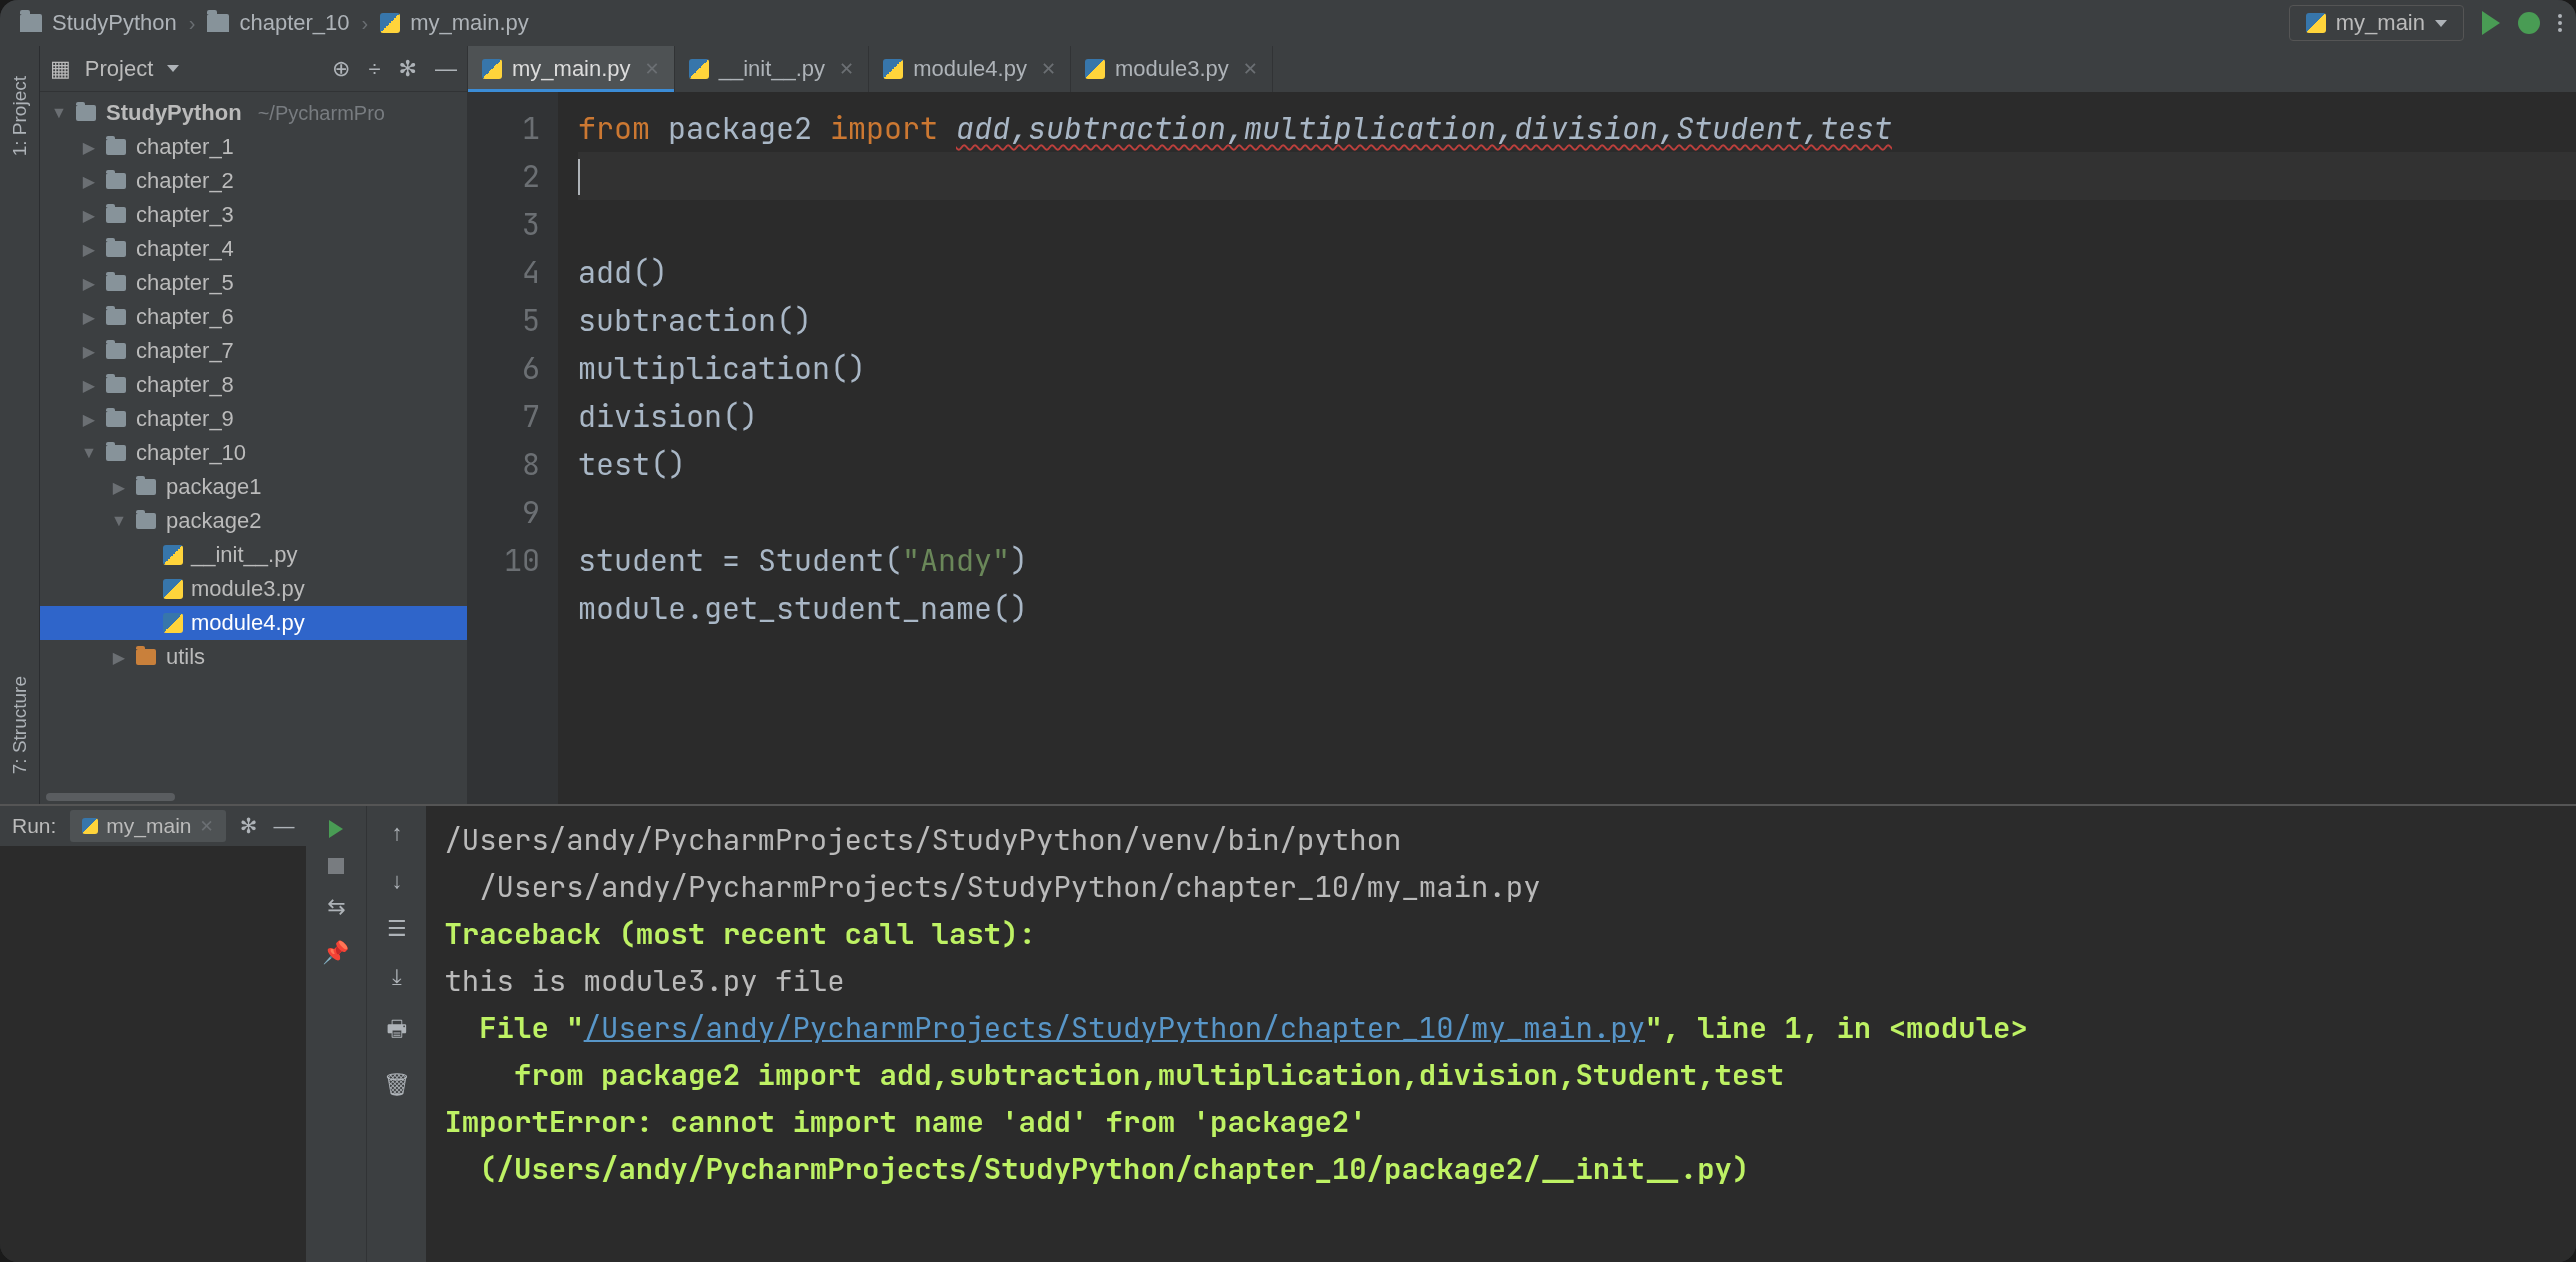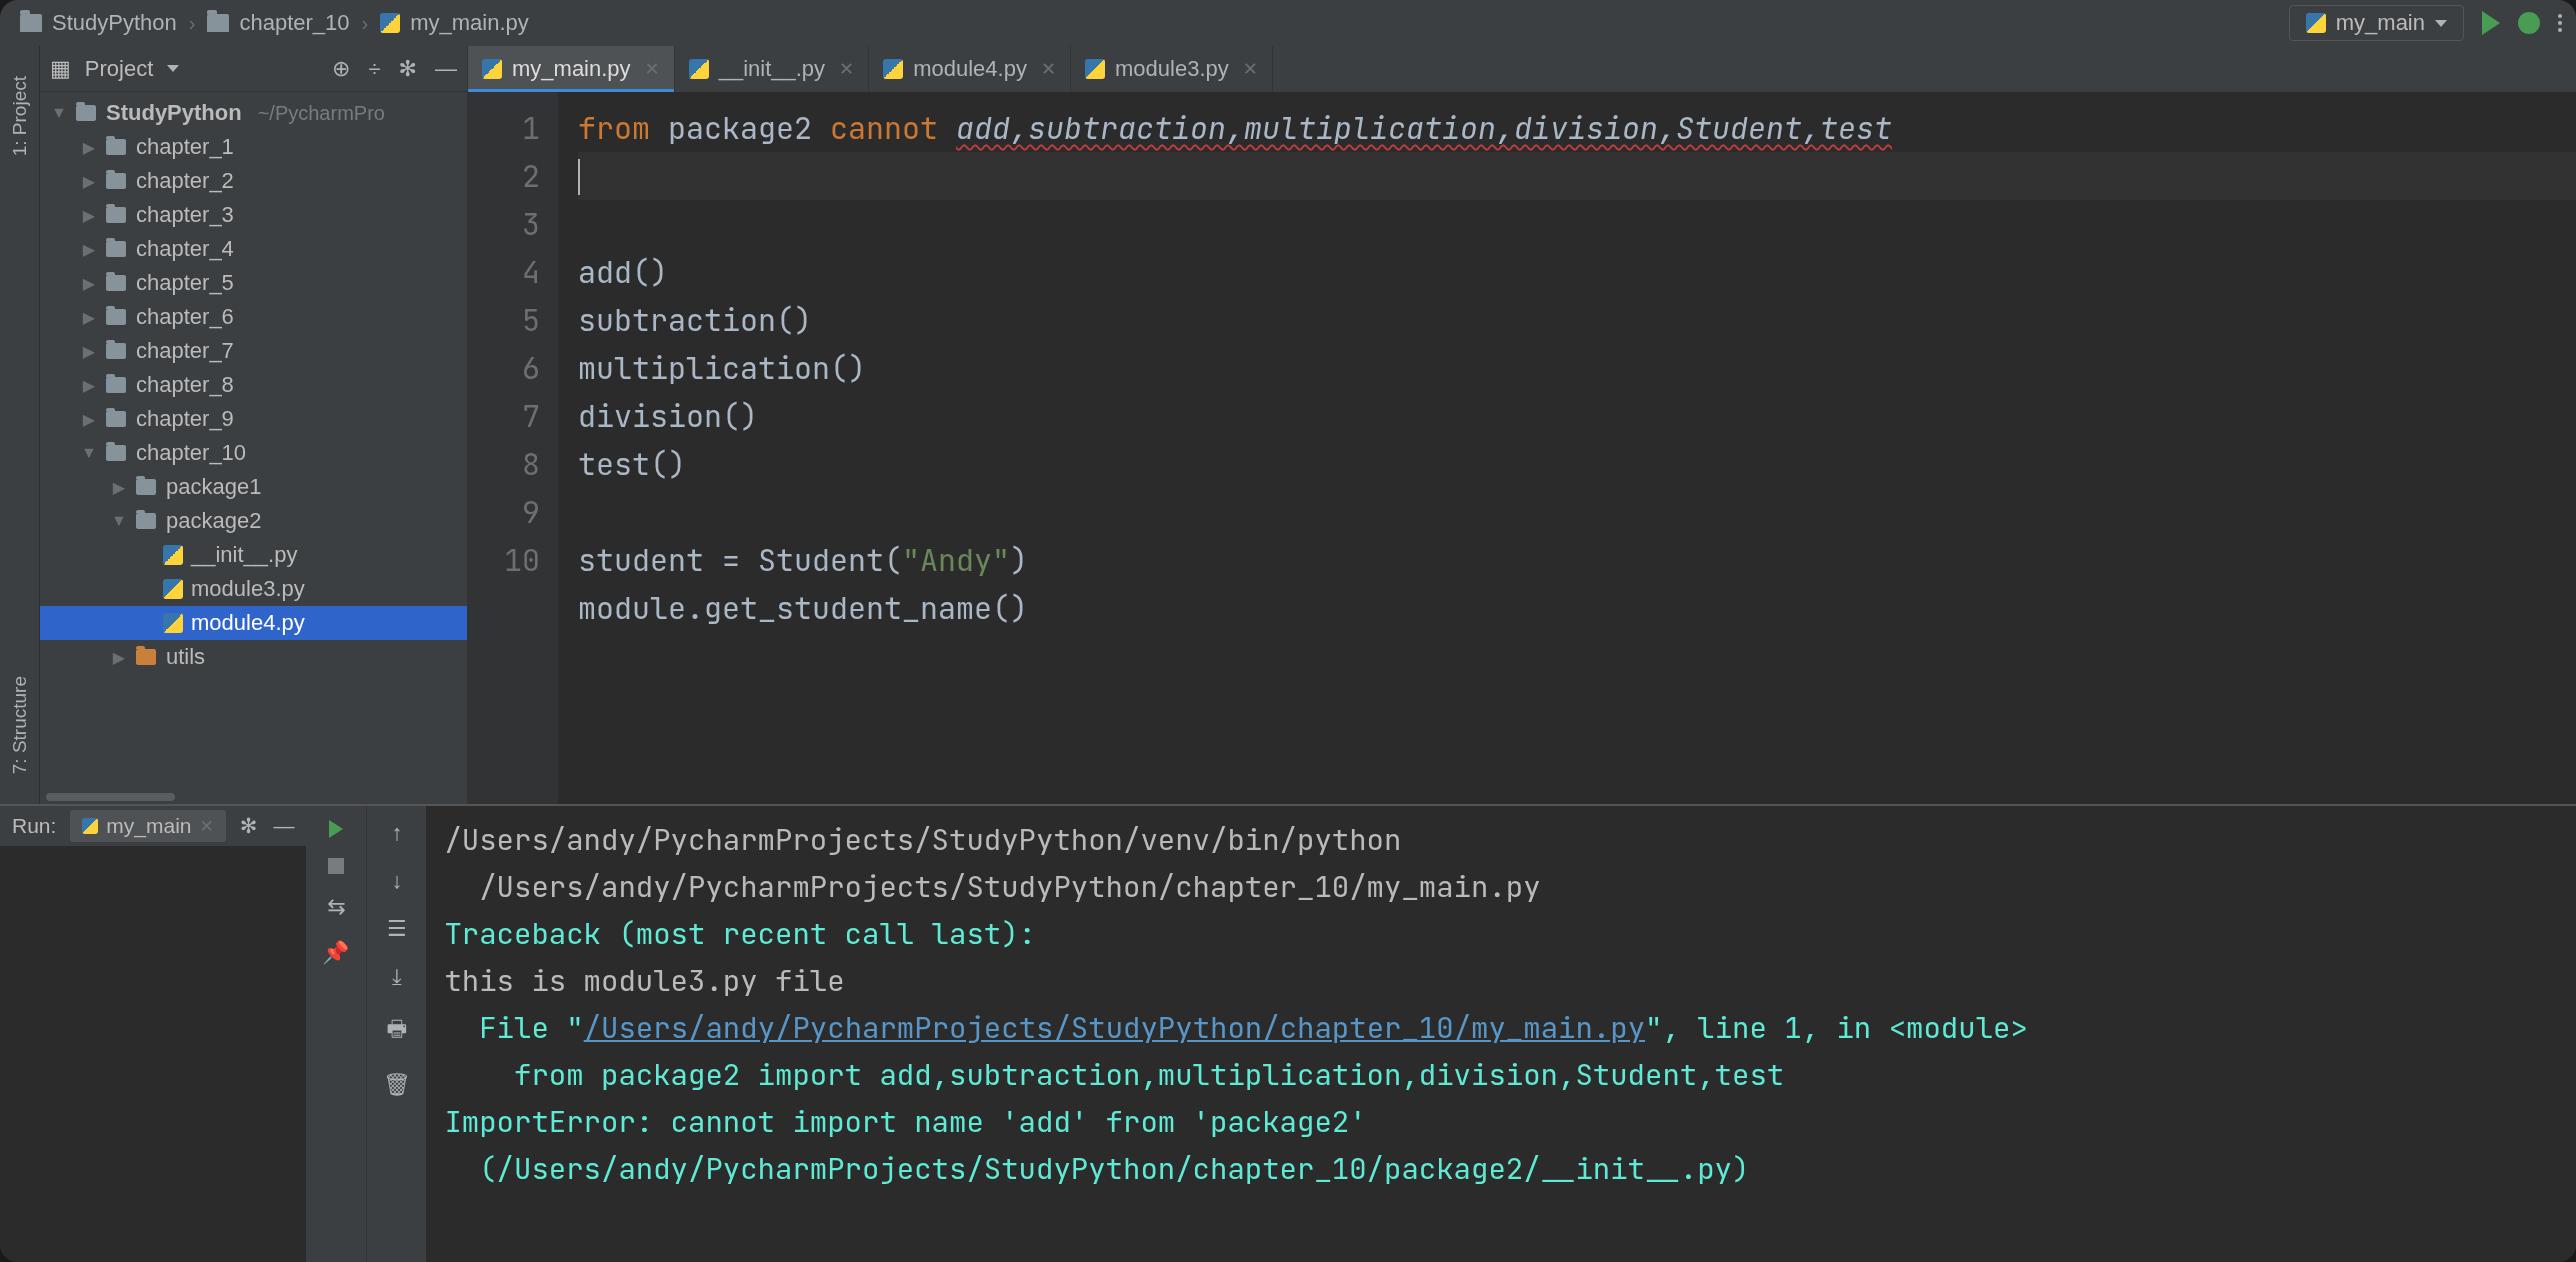--- a/index.html
+++ b/index.html
@@ -57,21 +57,21 @@
 .run-header .tabchip{display:flex;align-items:center;gap:8px;background:#4e5254;padding:4px 12px;border-radius:3px;}
 .run-header .tabchip .close{color:#6b6f73;font-size:17px;}
 .run-header .tools{margin-left:auto;display:flex;gap:16px;color:#aeb3b8;}
 .run-body{flex:1;display:flex;}
 .run-gutter{width:60px;background:#3c3f41;display:flex;flex-direction:column;align-items:center;padding-top:14px;gap:20px;}
 .run-gutter2{width:60px;background:#3c3f41;display:flex;flex-direction:column;align-items:center;padding-top:14px;gap:22px;border-left:1px solid #313335;}
 .run-gutter span,.run-gutter2 span{color:#aeb3b8;font-size:22px;cursor:pointer;}
 .play-sm{width:0;height:0;border-top:9px solid transparent;border-bottom:9px solid transparent;border-left:14px solid #499c54;}
 .stop-sm{width:16px;height:16px;background:#787c80;}
 .console{flex:1;font-family:"JetBrains Mono",Menlo,Consolas,monospace;font-size:29px;line-height:47px;padding:10px 0 0 18px;color:#bababa;white-space:pre;overflow:auto;}
-.console .red{color:#5eead4;}
+.console .red{color:#bef264;font-weight:bold;}
 .console .link{color:#5896c8;text-decoration:underline;}
 
 .hscroll{height:14px;background:#3c3f41;position:relative;}
 .hscroll .thumb{position:absolute;left:6px;top:3px;width:129px;height:8px;background:#5a5d60;border-radius:4px;}
 </style>
 </head>
 <body>
 
 <div class="ide">
 
@@ -242,21 +242,21 @@
             </div>
             <div class="tab">
               <span class="py-ic"></span>
               <span>module3.py</span>
               <span class="close">✕</span>
             </div>
           </div>
       </div>
       <div class="editor">
         <div class="gutter" id="gutter">1<br>2<br>3<br>4<br>5<br>6<br>7<br>8<br>9<br>10<br></div>
-        <div class="code"><span class="kw">from</span> <span>package2</span> <span class="kw">cannot</span> <span class="err-under">add,subtraction,multiplication,division,Student,test</span>
+        <div class="code"><span class="kw">from</span> <span>package2</span> <span class="kw">import</span> <span class="err-under">add,subtraction,multiplication,division,Student,test</span>
 <span class="hl-line"><span class="cursor"></span></span>
 <span>add()</span>
 <span>subtraction()</span>
 <span>multiplication()</span>
 <span>division()</span>
 <span>test()</span>
 
 <span>student = Student(</span><span class="str">"Andy"</span><span>)</span>
 <span>module.get_student_name()</span></div>
       </div>

